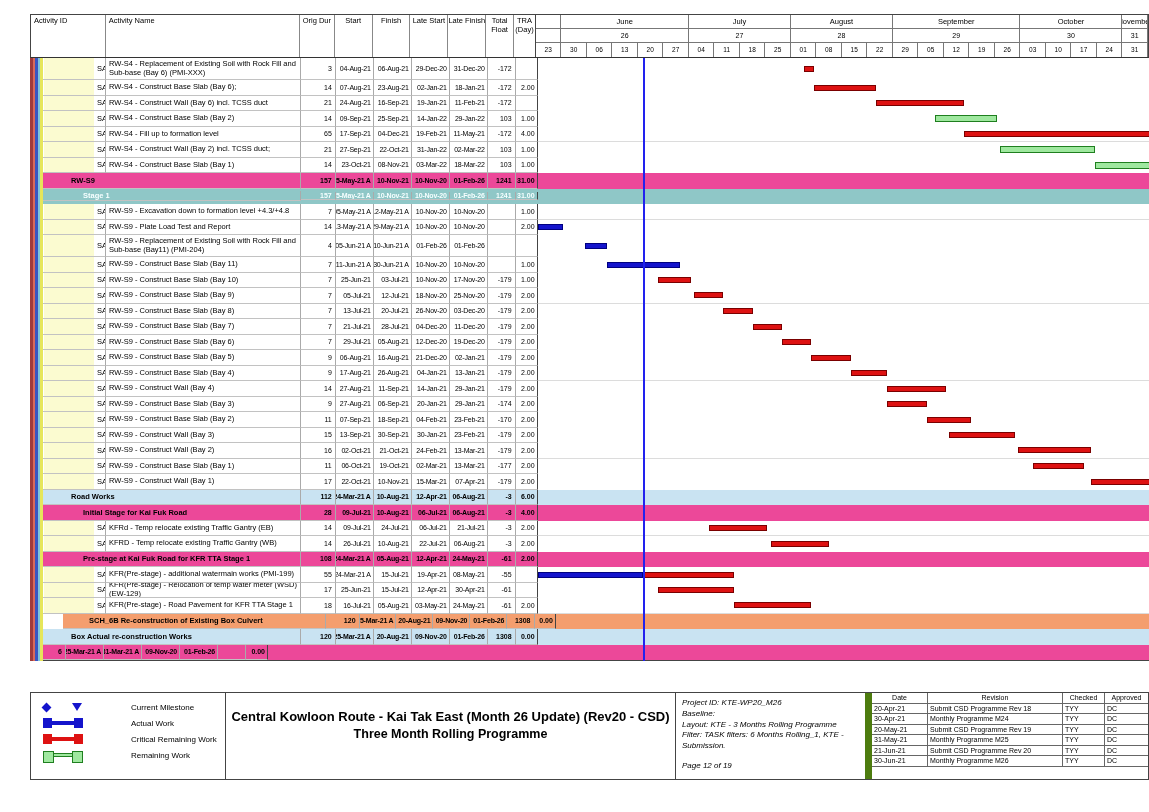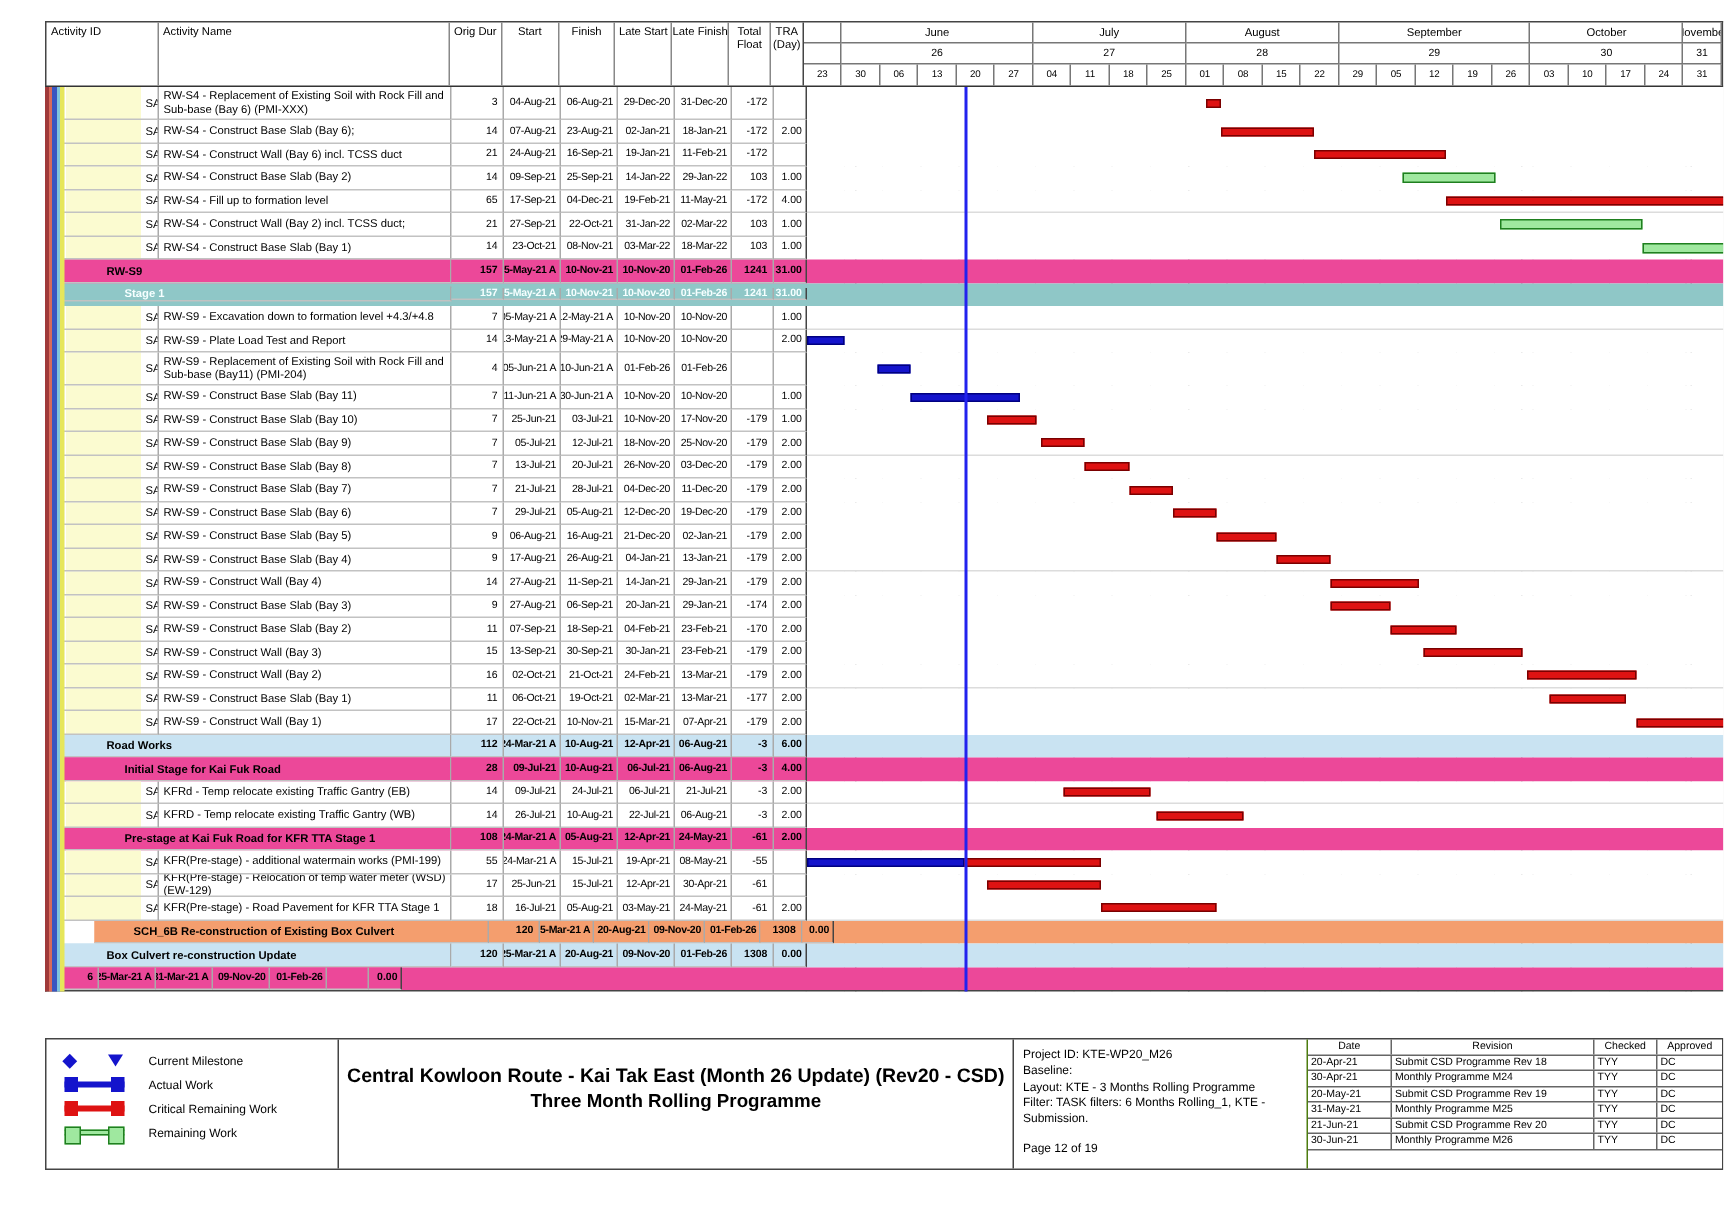--- a/index.html
+++ b/index.html
@@ -67,38 +67,38 @@
 
   .bar { position:absolute; height:6px; top:50%; margin-top:-3px; z-index:2; }
   .bar.critical { background:#DE1212; border:1px solid #7A0000; }
   .bar.actual   { background:#1414CC; border:1px solid #000080; }
   .bar.remaining{ background:#9FE89F; border:1px solid #1F7F1F; height:7px; margin-top:-3.5px; }
 
   
   .footer { position:absolute; left:30px; top:692px; width:1119px; height:88px; display:flex;
             border:1px solid #444; background:#fff; }
   .f-legend { width:195px; border-right:1px solid #444; padding:6px 0 0 8px; }
-  .leg-item { display:flex; align-items:center; height:16px; font-size:8px; }
+  .leg-item { display:flex; align-items:center; height:16px; font-size:8px;gap:32px; }
   .leg-sw { width:52px; display:flex; align-items:center; margin-right:8px; position:relative; height:10px; }
   .sw-d { width:7px; height:7px; background:#1414CC; transform:rotate(45deg); margin-left:4px; }
   .sw-f { width:0; height:0; border-left:5px solid transparent; border-right:5px solid transparent;
           border-top:8px solid #1414CC; margin-left:22px; }
   .sw-bar { height:4px; width:40px; margin-left:4px; position:relative; }
   .sw-bar::before,.sw-bar::after { content:""; position:absolute; top:-3px; width:9px; height:10px; }
   .sw-bar::before { left:0; } .sw-bar::after { right:0; }
   .sw-actual { background:#1414CC; } .sw-actual::before,.sw-actual::after { background:#1414CC; }
   .sw-critical { background:#DE1212; } .sw-critical::before,.sw-critical::after { background:#DE1212; }
   .sw-remaining { background:#9FE89F; border-top:1px solid #1F7F1F; border-bottom:1px solid #1F7F1F; }
   .sw-remaining::before,.sw-remaining::after { background:#9FE89F; border:1px solid #1F7F1F; }
 
   .f-title { width:450px; border-right:1px solid #444; text-align:center; padding-top:16px; }
   .f-title .t1 { font-size:13px; font-weight:bold; }
   .f-title .t2 { font-size:12.5px; font-weight:bold; margin-top:3px; }
 
-  .f-info { width:196px; border-right:1px solid #4d7c0f; padding:5px 4px 0 6px; font-size:8px; line-height:1.35; }
+  .f-info { width:196px; border-right:7px solid #4d7c0f; padding:5px 4px 0 6px; font-size:8px; line-height:1.35;font-style:italic; }
   .f-info .pg { margin-top:9px; }
 
   .f-rev { flex:1; font-size:7px; }
   .rev-row { display:flex; height:10.5px; border-bottom:1px solid #666; }
   .rev-row > div { border-right:1px solid #666; padding:1px 2px 0 2px; overflow:hidden; white-space:nowrap; }
   .rev-row > div:last-child { border-right:none; }
   .rv-date{width:56px;} .rv-text{width:135px;} .rv-chk{width:42px;} .rv-app{flex:1;}
   .rev-head { text-align:center; }
   .rev-head > div { text-align:center; }
 </style>
@@ -660,21 +660,21 @@
     <div class="cell c-dur">120</div>
     <div class="cell c-date">25-Mar-21 A</div>
     <div class="cell c-date">20-Aug-21</div>
     <div class="cell c-date">09-Nov-20</div>
     <div class="cell c-date">01-Feb-26</div>
     <div class="cell c-float">1308</div>
     <div class="cell c-tra">0.00</div>
     <div class="cell c-chart"></div>
   </div>
         <div class="row summary b-blue">
-    <div class="cell c-label lvl1">Box Culvert re-construction Update</div>
+    <div class="cell c-label lvl1">Box Actual re-construction Works</div>
 
     <div class="cell c-dur">120</div>
     <div class="cell c-date">25-Mar-21 A</div>
     <div class="cell c-date">20-Aug-21</div>
     <div class="cell c-date">09-Nov-20</div>
     <div class="cell c-date">01-Feb-26</div>
     <div class="cell c-float">1308</div>
     <div class="cell c-tra">0.00</div>
     <div class="cell c-chart"></div>
   </div>

